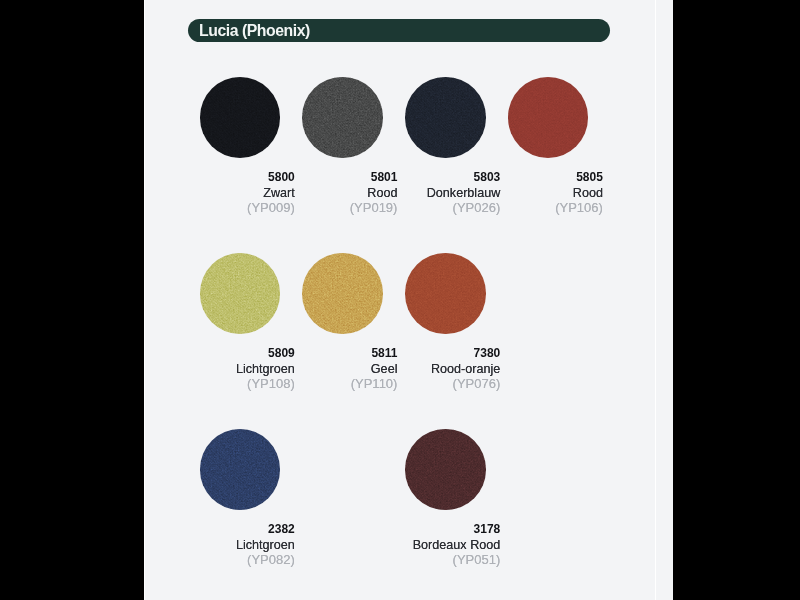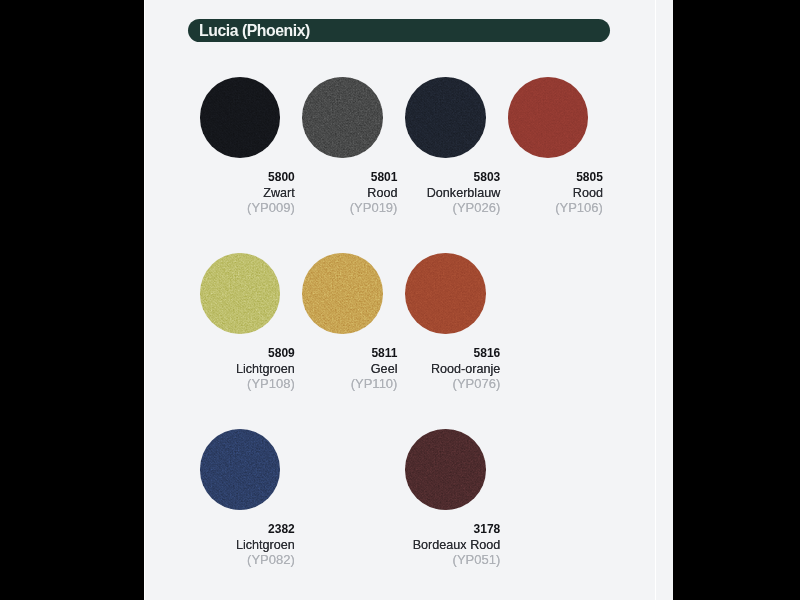--- a/index.html
+++ b/index.html
@@ -138,21 +138,21 @@
     </div>
     <div class="code">5811</div>
     <div class="name">Geel</div>
     <div class="ref">(YP110)</div>
   </div>
           <div class="cell c2">
     <div class="swatch" style="background: rgb(162, 73, 48);">
       <div class="weave" style="opacity: 0.1064;"></div>
       <div class="tex" style="opacity: 0.238;"></div>
     </div>
-    <div class="code">5816</div>
+    <div class="code">7380</div>
     <div class="name">Rood-oranje</div>
     <div class="ref">(YP076)</div>
   </div>
         </div>
       <div class="row">
           <div class="cell c0">
     <div class="swatch" style="background: rgb(45, 63, 104);">
       <div class="weave" style="opacity: 0.209;"></div>
       <div class="tex" style="opacity: 0.4675;"></div>
     </div>

